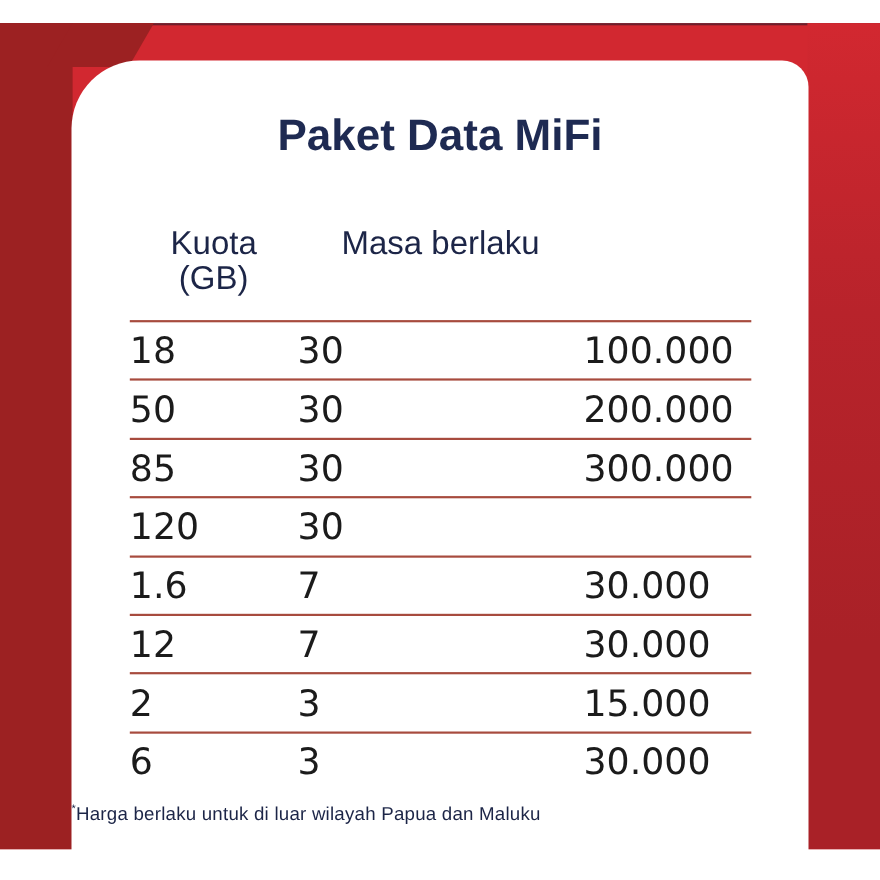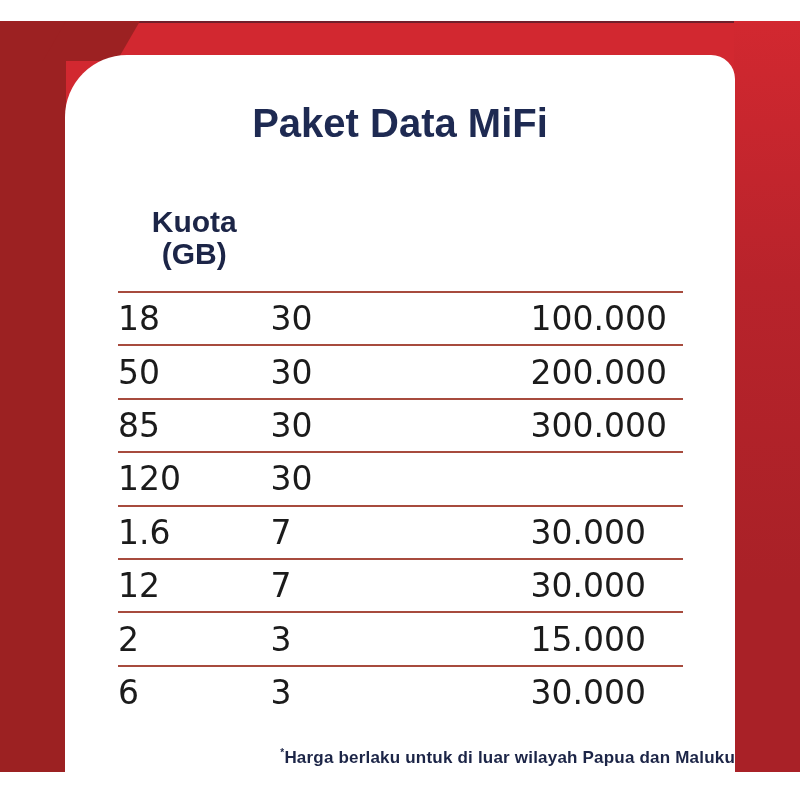--- a/index.html
+++ b/index.html
@@ -44,39 +44,39 @@
   .title{
     margin:47px 0 0 0;text-align:center;
     font-size:40px;line-height:42px;font-weight:700;
     color:var(--navy,#1e2a52);
   }
   .header-row{
     display:grid;grid-template-columns:27% 46% 27%;
     margin:62px 52px 0 53px;
   }
   .hcell{
-    text-align:center;font-weight:700;
+    text-align:center;font-weight:400;
     font-size:30px;line-height:32px;
     color:var(--navy-dark,#1c2547);
   }
   .hcell sup{font-size:15px;line-height:0;}
   .table-body{margin:21px 52px 0 53px;}
   .row{
     box-sizing:border-box;height:53.4px;
     border-top:2px solid var(--divider,#a74b3e);
     display:grid;grid-template-columns:27% 46% 27%;align-items:center;
   }
   .dcell{
     text-align:left;font-size:33px;font-weight:400;
     color:var(--text-black,#1b1b1b);
     font-family:"DejaVu Sans",sans-serif;
   }
   .footnote{
-    margin-top:30px;text-align:right;
-    font-size:17px;line-height:19px;font-weight:700;
+    margin-top:12px;text-align:left;
+    font-size:17px;line-height:19px;font-weight:400;
     color:var(--navy-dark,#1c2547);letter-spacing:.2px;
   }
   .footnote sup{font-size:10px;line-height:0;}
 </style>
 </head>
 <body>
 
 <div class="stage">
 
   <div class="red-frame">
@@ -89,21 +89,21 @@
   <div class="card">
 
     <div class="title">Paket Data MiFi</div>
 
     <div class="header-row">
       <div class="hcell">
         <span>Kuota</span><br>
         <span>(GB)</span><sup></sup>
       </div>
       <div class="hcell">
-        <br>
+        <span>Masa berlaku</span><br>
         <sup></sup>
       </div>
     </div>
 
     <div class="table-body">
   <div class="row">
     <div class="dcell">18</div>
     <div class="dcell">30</div>
     <div class="dcell">100.000</div>
   </div>

